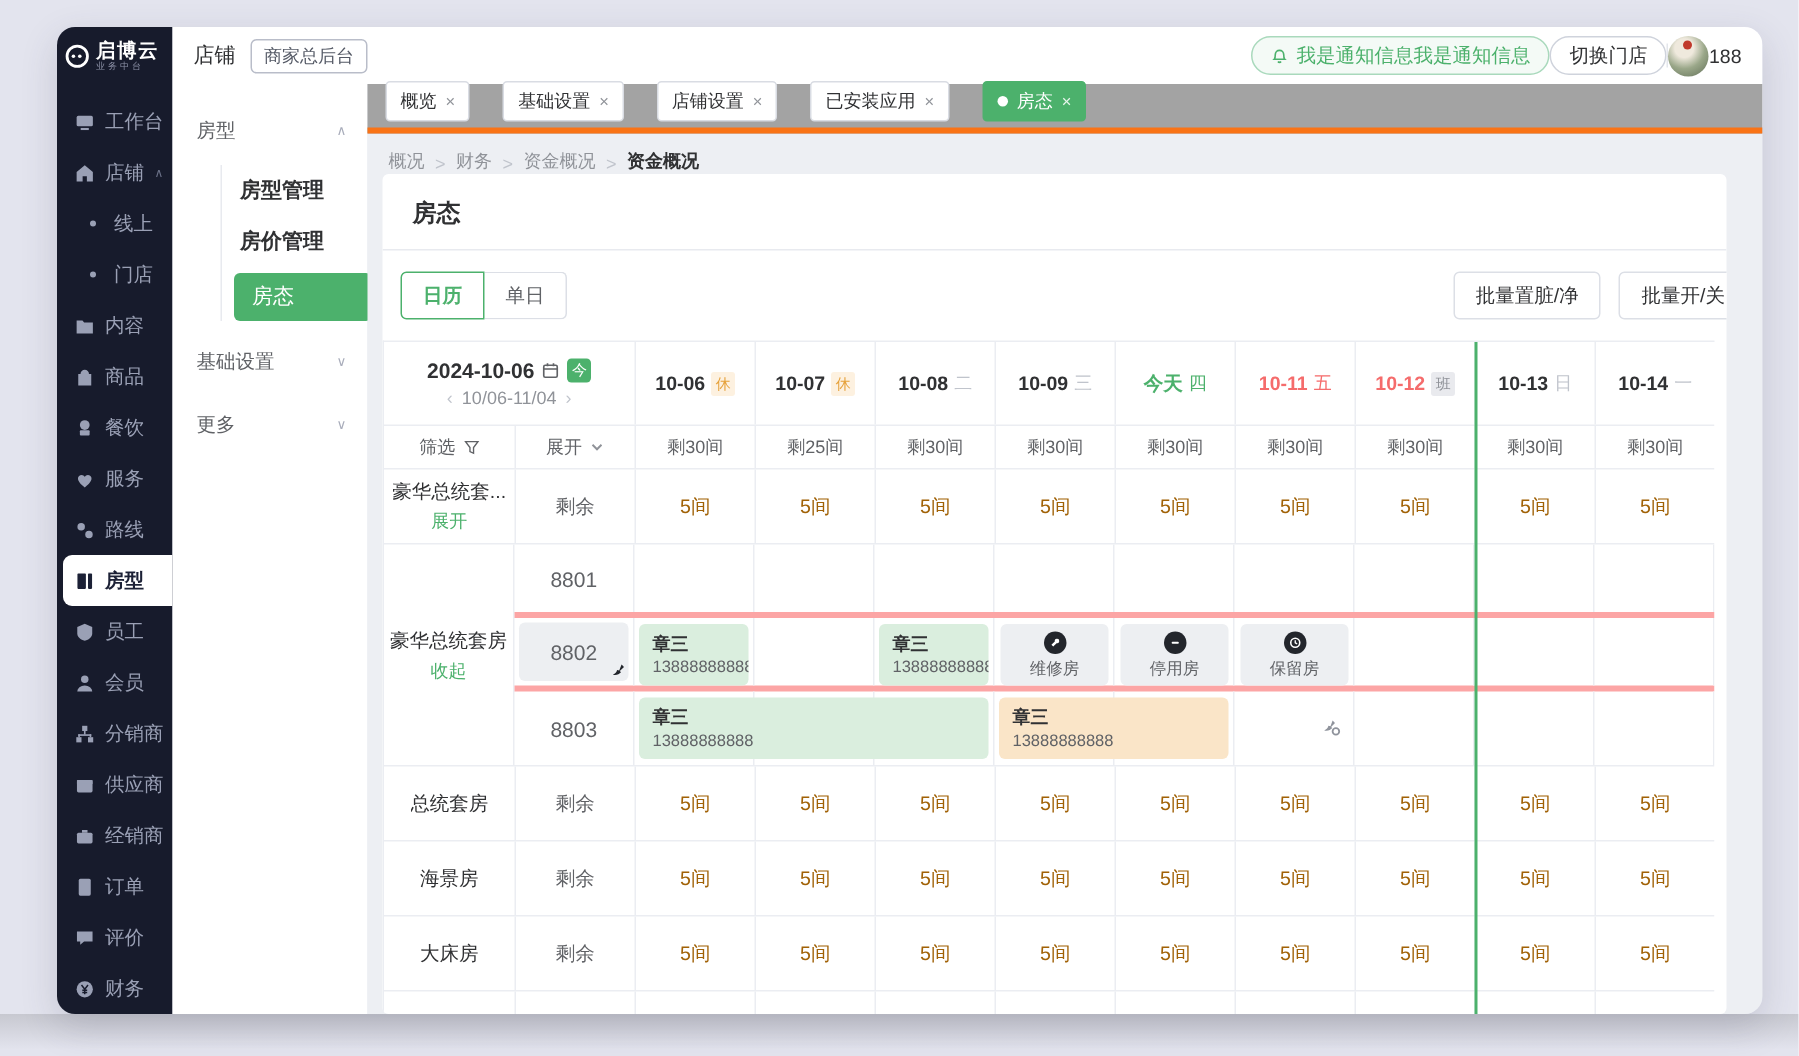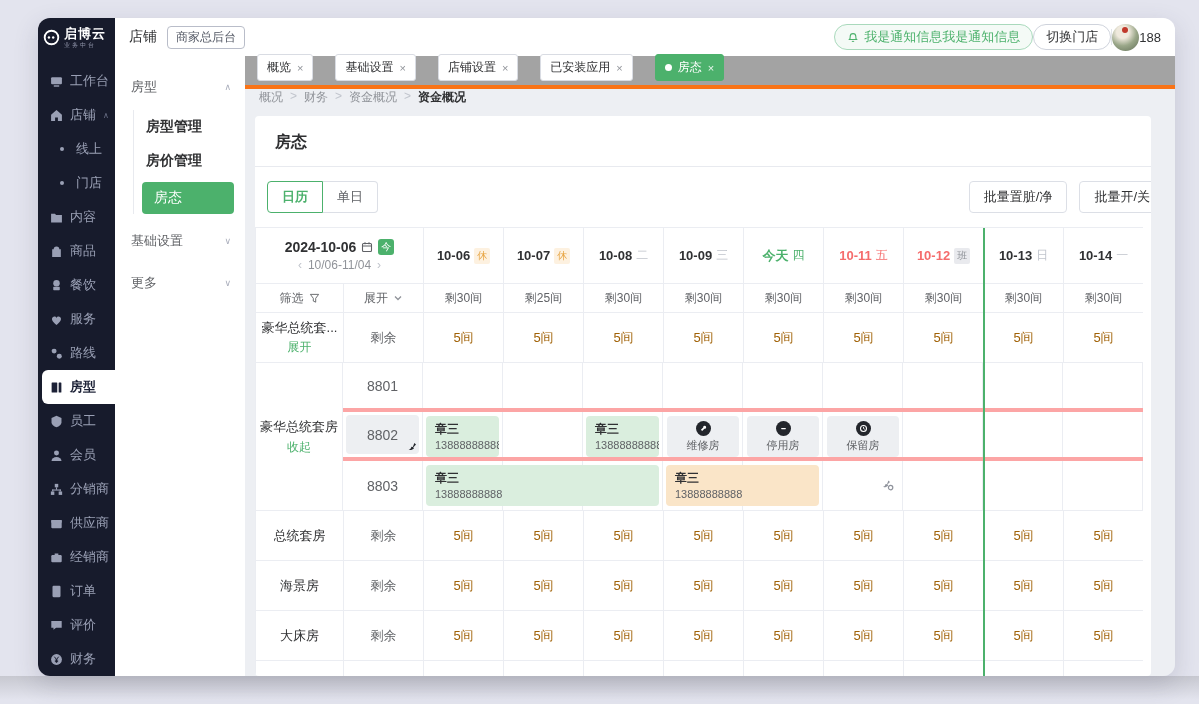--- a/index.html
+++ b/index.html
@@ -30,34 +30,34 @@
   .notif-pill{display:flex;align-items:center;gap:5px;border:1px solid #a9d9bc;color:#4cb16c;background:#f4faf6;border-radius:14px;font-size:13px;padding:3px 12px;cursor:pointer}
   .switch-pill{border:1px solid #cfd3dc;border-radius:14px;font-size:13px;color:#303133;padding:3px 12px;background:#fff;cursor:pointer}
   .tb-divider{width:1px;height:16px;background:#e3e6eb}
   .avatar{width:27px;height:27px;border-radius:50%;background:radial-gradient(circle at 40% 30%,#efe9dd 25%,#9aa789 55%,#5f6d55);position:relative;flex-shrink:0}
   .avatar::after{content:"";position:absolute;left:10px;top:3px;width:6px;height:6px;border-radius:50%;background:#c0392b}
   .username{font-size:13px;color:#303133}
   .body-row{flex:1;display:flex;min-height:0}
   
   .second-side{width:130px;background:#fff;flex-shrink:0;padding:22px 14px 0 16px;font-size:13px}
   .sec-header{display:flex;align-items:center;justify-content:space-between;color:#606266;margin-bottom:14px}
-  .sec-sub{border-left:1px solid #e8eaef;padding-left:12px;margin-left:2px}
+  .sec-sub{border-left:1px solid #e8eaef;padding-left:12px;margin-left:16px}
   .sec-sub-item{font-size:14px;color:#303133;font-weight:bold;padding:8px 0;cursor:pointer}
   .sec-active{background:#4cb16c;color:#fff;font-size:14px;border-radius:4px;padding:7px 0 7px 12px;margin:4px 0 6px -4px;width:92px;cursor:pointer}
   .sec-footer-item{display:flex;align-items:center;justify-content:space-between;color:#606266;padding:12px 0;cursor:pointer}
   .chev{color:#a9adbb;font-size:9px}
   
   .main{flex:1;background:#edeff3;display:flex;flex-direction:column;min-width:0}
   .tabs-bar{height:33px;background:#a3a3a3;border-bottom:4px solid #f97316;display:flex;align-items:flex-end;gap:22px;padding:0 0 4px 12px;flex-shrink:0}
   .tab{background:#fff;border:1px solid #d9dce3;border-radius:3px;font-size:12px;color:#303133;padding:4px 9px;display:flex;align-items:center;gap:6px;cursor:pointer;white-space:nowrap}
   .tab .x{color:#909399;font-size:11px}
   .tab.active{background:#4cb16c;border-color:#4cb16c;color:#fff}
   .tab.active .x{color:#eaf6ee}
   .tab .dot{width:7px;height:7px;border-radius:50%;background:#fff;display:inline-block}
-  .crumbs{height:27px;display:flex;align-items:flex-start;gap:7px;padding-left:14px;font-size:12px;color:#909399;flex-shrink:0}
+  .crumbs{height:27px;display:flex;align-items:flex-end;gap:7px;padding-left:14px;font-size:12px;color:#909399;flex-shrink:0}
   .crumbs .sep{color:#c0c4cc}
   .crumbs .cur{color:#303133;font-weight:bold}
   .card{background:#fff;border-radius:4px;margin:0 24px 0 10px;flex:1;display:flex;flex-direction:column;overflow:hidden;min-height:0}
   .card-title{font-size:16px;font-weight:bold;color:#303133;padding:16px 20px 13px;border-bottom:1px solid #e8eaef}
   .toolbar{display:flex;align-items:center;padding:14px 0 14px 12px;flex-shrink:0}
   .seg{display:flex}
   .seg-btn{border:1px solid #dcdfe6;background:#fff;font-size:13px;color:#606266;padding:6px 14px;cursor:pointer;font-family:inherit}
   .seg-btn.first{border-radius:4px 0 0 4px}
   .seg-btn.last{border-radius:0 4px 4px 0;border-left:none}
   .seg-btn.on{border:1px solid #4cb16c;color:#4cb16c;font-weight:bold;position:relative;z-index:1}

